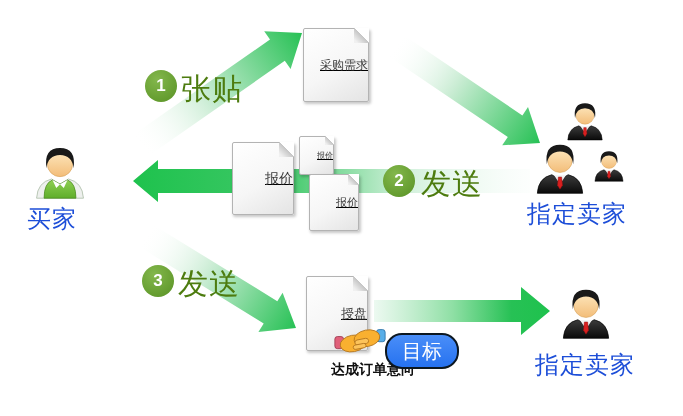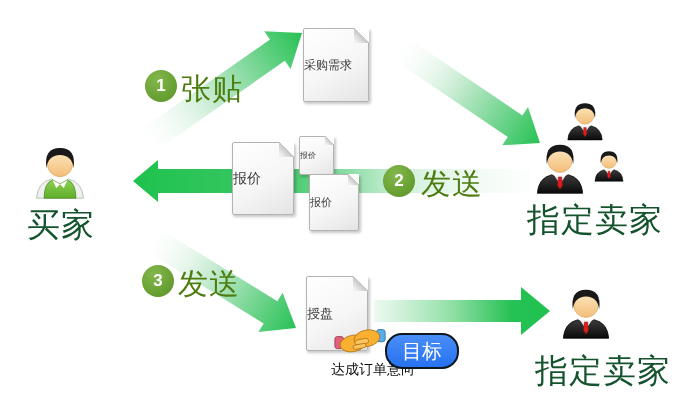--- a/index.html
+++ b/index.html
@@ -1,39 +1,39 @@
 <!DOCTYPE html>
 <html><head>
 <meta charset="utf-8">
 <style>
   html,body{margin:0;padding:0;background:#ffffff;}
   .stage{position:relative;width:683px;height:416px;background:#fff;overflow:hidden;
          font-family:"Liberation Sans","DejaVu Sans",sans-serif;}
   .arrows{position:absolute;left:0;top:0;z-index:1;}
   
-  .doc{position:absolute;z-index:3;display:flex;align-items:center;justify-content:flex-start;
+  .doc{position:absolute;z-index:3;display:flex;align-items:center;justify-content:flex-end;
        background:linear-gradient(150deg,#ffffff 0%,#f6f6f6 55%,#e4e4e4 100%);
        border:1px solid #b3b3b3;border-radius:2px;
-       box-shadow:1.5px 2px 3px rgba(0,0,0,0.22);}
+       box-shadow:1.5px 2px 3px rgba(0,0,0,0.22);text-decoration:underline;}
   .fold{position:absolute;top:-1px;right:-1px;width:15px;height:15px;
         background:linear-gradient(to bottom left,#ffffff 0 49%,#c6c6c6 50%,#f0f0f0 88%);}
   .fold-sm{width:9px;height:9px;}
   .doc-label{color:#3a3a3a;white-space:nowrap;}
   
   .step-circle{position:absolute;z-index:4;width:32px;height:32px;border-radius:50%;
         background:radial-gradient(circle at 38% 30%,#83b74c,#649c2f 72%,#578e29);
         color:#fff;font-size:17px;font-weight:bold;
         display:flex;align-items:center;justify-content:center;}
   .step-label{position:absolute;z-index:4;font-size:30px;color:#4d7c0f;letter-spacing:1px;white-space:nowrap;}
-  .actor-label{position:absolute;z-index:4;font-size:33px;color:#14532d;letter-spacing:1px;white-space:nowrap;}
+  .actor-label{position:absolute;z-index:4;font-size:24px;color:#1d4ed8;letter-spacing:1px;white-space:nowrap;}
   .person{position:absolute;z-index:3;}
   .goal-pill{position:absolute;z-index:5;width:70px;height:32px;border-radius:17px;
         background:linear-gradient(#4a8ef8,#2672f0);border:2px solid #0c1720;
         color:#fff;font-size:20px;display:flex;align-items:center;justify-content:center;}
-  .caption{position:absolute;z-index:4;font-size:14px;color:#111;white-space:nowrap;}
+  .caption{position:absolute;z-index:4;font-size:14px;color:#111;white-space:nowrap;font-weight:bold;}
   .handshake{position:absolute;z-index:4;}
 </style>
 </head>
 <body>
 
 <div class="stage">
 
   <svg width="0" height="0" style="position:absolute" aria-hidden="true">
     <defs>
       <linearGradient id="faceG" x1="0" y1="0" x2="0" y2="1">

